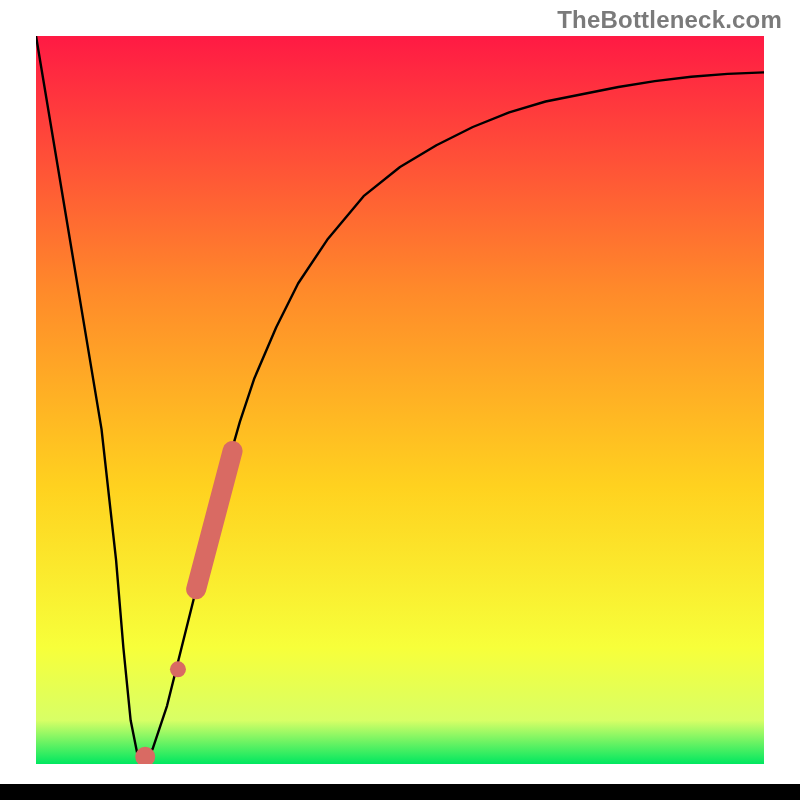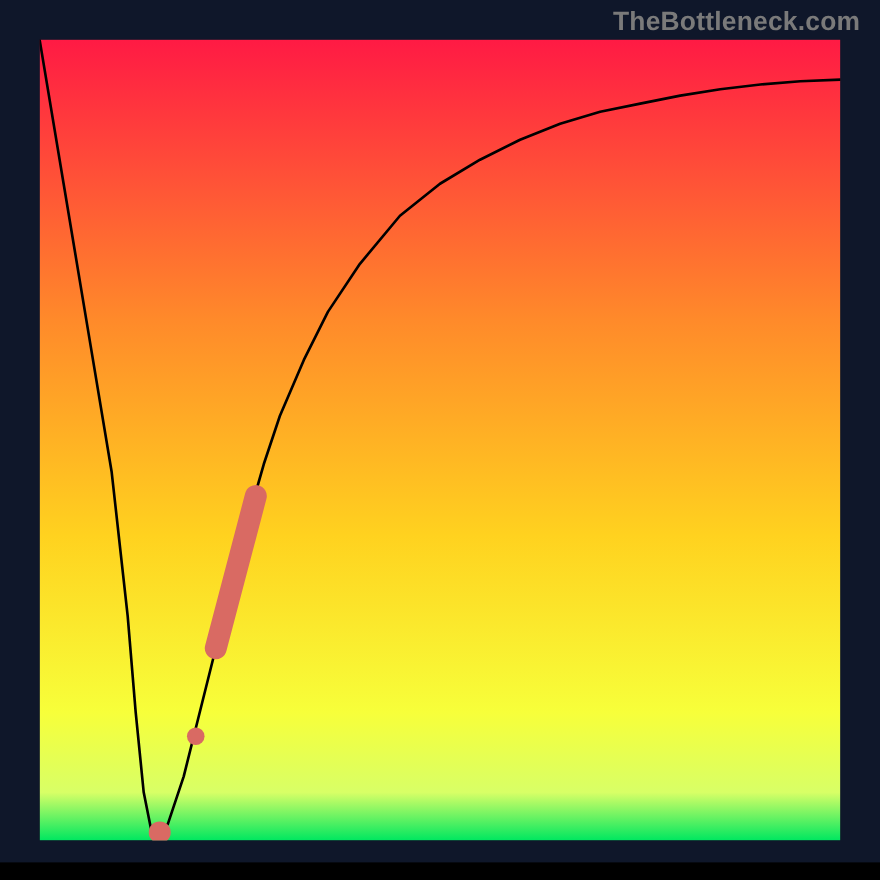--- a/index.html
+++ b/index.html
@@ -9,21 +9,21 @@
     height: 800px;
     background: #000;
     overflow: hidden;
   }
   .frame {
     position: absolute;
     left: 0;
     top: 0;
     width: 800px;
     height: 784px;
-    background: #0f172a;
+    background: #ffffff;
   }
   .plot {
     position: absolute;
     left: 36px;
     top: 36px;
     width: 728px;
     height: 728px;
     
   }
   .watermark {

